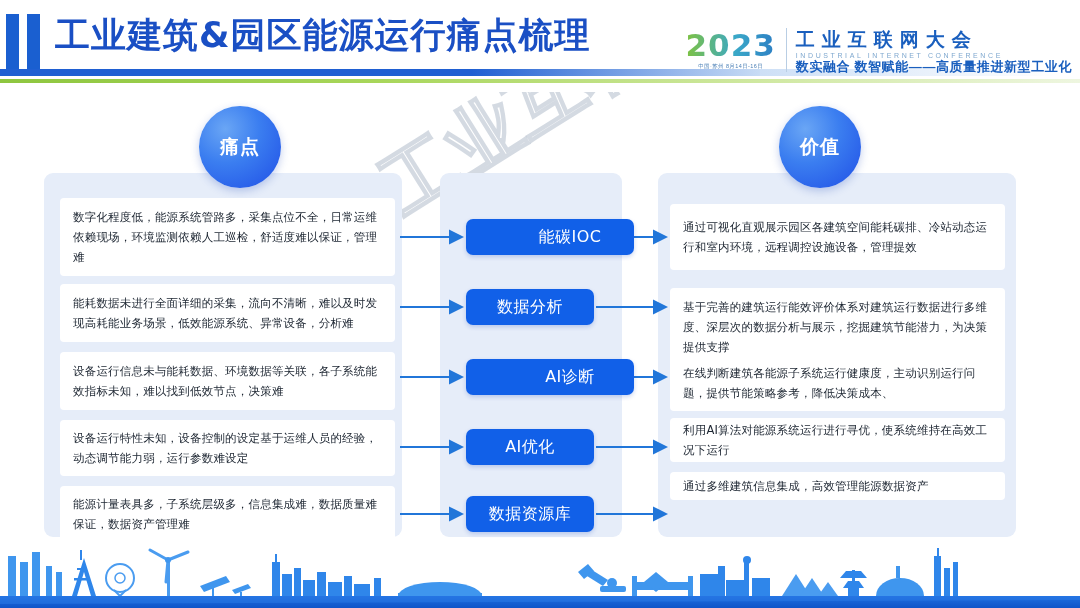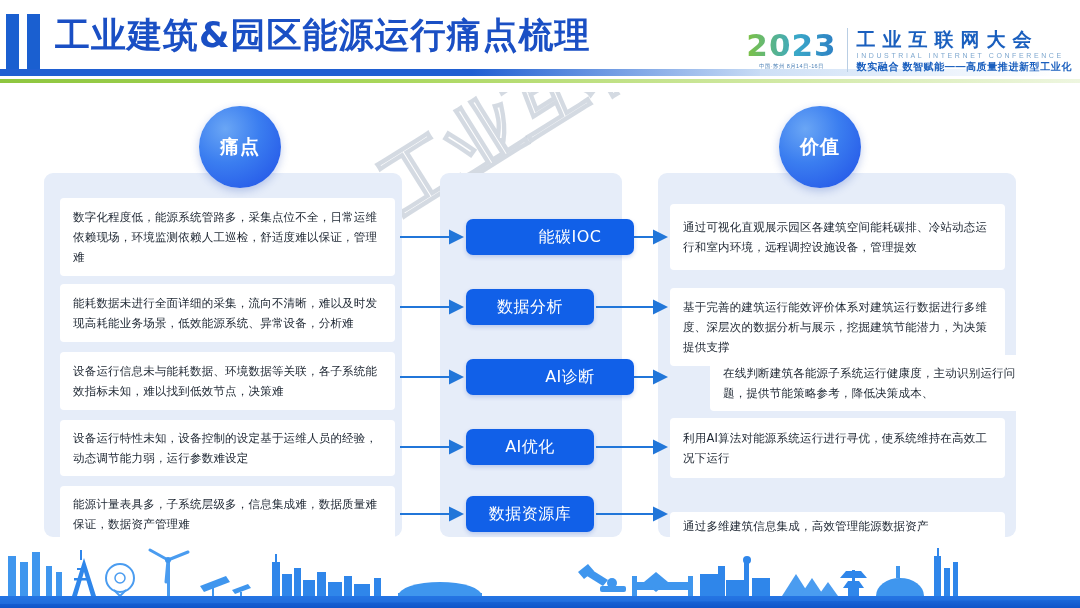--- a/index.html
+++ b/index.html
@@ -41,21 +41,21 @@
     -webkit-background-clip:text;background-clip:text;color:transparent;
   }
   #logo-date{font-size:5.5px;color:#4a7fb5;letter-spacing:.4px;margin-top:2px;white-space:nowrap;}
   #logo-sep{width:1px;height:44px;background:#b9cee4;margin:0 9px 0 0;}
   #logo-right{text-align:left;}
   #logo-cn{
     font-family:"DejaVu Sans","Liberation Sans",sans-serif;
     font-size:19px;font-weight:bold;color:#1a5fbe;letter-spacing:7px;line-height:21px;white-space:nowrap;
   }
   #logo-en{font-size:7px;color:#7fa8cf;letter-spacing:2.6px;line-height:11px;white-space:nowrap;}
-  #logo-slogan{font-size:10px;color:#1a5fbe;font-weight:bold;letter-spacing:.6px;line-height:11px;white-space:nowrap;}
+  #logo-slogan{font-size:13px;color:#1a5fbe;font-weight:bold;letter-spacing:.6px;line-height:11px;white-space:nowrap;}
   
   #watermark{
     position:absolute;left:215px;top:255px;z-index:3;pointer-events:none;
     transform:rotate(-32deg);transform-origin:left center;
     font-family:"DejaVu Sans","Liberation Sans",sans-serif;
     font-size:74px;font-weight:bold;white-space:nowrap;
     color:transparent;-webkit-text-stroke:2px rgba(120,140,165,.32);
   }
   
   #canvas{position:absolute;left:0;top:92px;width:1080px;height:460px;z-index:4;}
@@ -170,29 +170,29 @@
   <div class="card left" style="top:106px;height:78px;">数字化程度低，能源系统管路多，采集点位不全，日常运维依赖现场，环境监测依赖人工巡检，舒适度难以保证，管理难</div>
   <div class="pill" style="top:127px;padding-left:40px;">能碳IOC</div>
   <div class="card right" style="top:112px;height:66px;">通过可视化直观展示园区各建筑空间能耗碳排、冷站动态运行和室内环境，远程调控设施设备，管理提效</div>
 
   <div class="card left" style="top:192px;height:58px;">能耗数据未进行全面详细的采集，流向不清晰，难以及时发现高耗能业务场景，低效能源系统、异常设备，分析难</div>
   <div class="pill" style="top:197px;">数据分析</div>
   <div class="card right" style="top:196px;height:78px;">基于完善的建筑运行能效评价体系对建筑运行数据进行多维度、深层次的数据分析与展示，挖掘建筑节能潜力，为决策提供支撑</div>
 
   <div class="card left" style="top:260px;height:58px;">设备运行信息未与能耗数据、环境数据等关联，各子系统能效指标未知，难以找到低效节点，决策难</div>
   <div class="pill" style="top:267px;padding-left:40px;">AI诊断</div>
-  <div class="card right" style="top:263px;height:56px;margin-left:40px;">在线判断建筑各能源子系统运行健康度，主动识别运行问题，提供节能策略参考，降低决策成本、</div>
+  <div class="card right" style="top:263px;height:56px;">在线判断建筑各能源子系统运行健康度，主动识别运行问题，提供节能策略参考，降低决策成本、</div>
 
   <div class="card left" style="top:328px;height:56px;">设备运行特性未知，设备控制的设定基于运维人员的经验，动态调节能力弱，运行参数难设定</div>
   <div class="pill" style="top:337px;">AI优化</div>
-  <div class="card right" style="top:326px;height:60px;">利用AI算法对能源系统运行进行寻优，使系统维持在高效工况下运行</div>
+  <div class="card right" style="top:326px;height:44px;">利用AI算法对能源系统运行进行寻优，使系统维持在高效工况下运行</div>
 
   <div class="card left" style="top:394px;height:56px;">能源计量表具多，子系统层级多，信息集成难，数据质量难保证，数据资产管理难</div>
   <div class="pill" style="top:404px;">数据资源库</div>
-  <div class="card right" style="top:420px;height:28px;">通过多维建筑信息集成，高效管理能源数据资产</div>
+  <div class="card right" style="top:380px;height:28px;">通过多维建筑信息集成，高效管理能源数据资产</div>
 
 </div>
 
 <div id="footer">
   <svg width="1080" height="70" viewBox="0 0 1080 70">
     <defs>
       <linearGradient id="wat" x1="0" y1="0" x2="0" y2="1">
         <stop offset="0%" stop-color="#1f6fe0"></stop>
         <stop offset="100%" stop-color="#0f54c8"></stop>
       </linearGradient>

